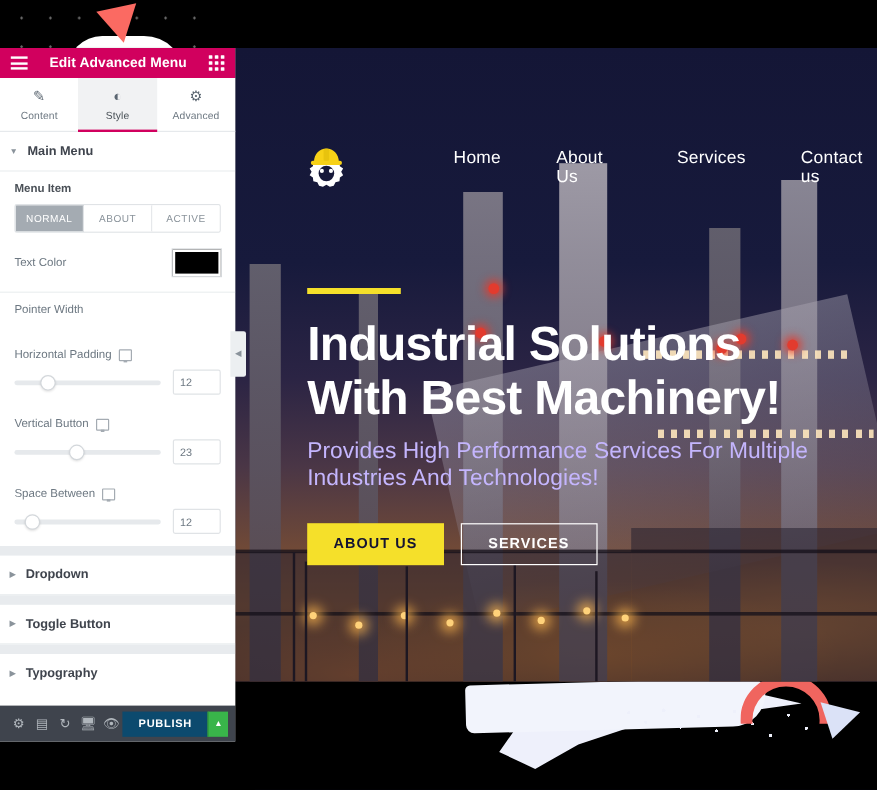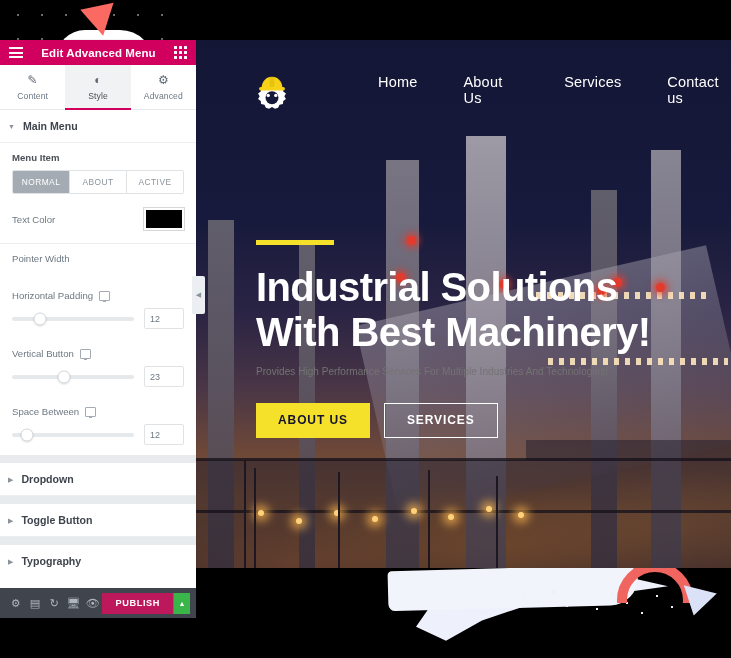--- a/index.html
+++ b/index.html
@@ -114,35 +114,35 @@
     background:linear-gradient(180deg,rgba(170,165,178,.45),rgba(110,100,120,.15));
     transform:rotate(-13deg);transform-origin:right bottom;
   }
   .windowrow{
     position:absolute;height:7px;
     background:repeating-linear-gradient(90deg,#ffe7bd 0 5px,transparent 5px 11px);
     opacity:.9;
   }
 
   
-  .site-header{position:absolute;left:0;top:0;width:100%;height:100px;display:flex;align-items:center;z-index:4;}
+  .site-header{position:absolute;left:0;top:16px;width:100%;height:100px;display:flex;align-items:flex-end;z-index:4;}
   .logo{margin-left:58px;width:36px;height:38px;position:relative;}
   .nav{margin-left:88px;display:flex;gap:46px;}
   .nav a{
     color:#fff;font-size:14.5px;letter-spacing:.2px;text-decoration:none;font-weight:400;
   }
 
   
   .hero{position:absolute;left:60px;top:200px;z-index:4;width:440px;}
   .hero-rule{width:78px;height:5px;background:#f5e02a;margin-bottom:20px;}
   .hero h1{
     margin:0;color:#fff;font-size:40px;line-height:1.12;font-weight:bold;letter-spacing:-.6px;
   }
   .hero p{
-    margin:11px 0 18px;color:#737373;font-size:10px;font-weight:400;letter-spacing:.05px;
+    margin:11px 0 18px;color:#c4b5fd;font-size:19px;font-weight:400;letter-spacing:.05px;
   }
   .hero-btns{display:flex;gap:14px;margin-top:26px;}
   .btn-primary{
     background:#f5e02a;color:#141432;border:none;padding:0 22px;height:35px;
     font-size:12px;font-weight:bold;letter-spacing:.9px;cursor:pointer;
     font-family:inherit;display:flex;align-items:center;
   }
   .btn-ghost{
     background:transparent;color:#fff;border:1.6px solid #fff;padding:0 22px;height:35px;
     font-size:12px;font-weight:bold;letter-spacing:.9px;cursor:pointer;
@@ -225,21 +225,21 @@
     padding:0 6px;flex:0 0 auto;
   }
   .foot-ico{
     width:24px;height:30px;display:flex;align-items:center;justify-content:center;
     color:#b0b6bc;font-size:11px;cursor:pointer;
   }
   .publish{
     margin-left:auto;display:flex;align-items:stretch;
   }
   .publish .main{
-    background:#be185d;color:#fff;font-size:9.2px;font-weight:bold;letter-spacing:.6px;
+    background:#0c4a6e;color:#fff;font-size:9.2px;font-weight:bold;letter-spacing:.6px;
     padding:0 13px;display:flex;align-items:center;height:21px;cursor:pointer;border:none;
     font-family:inherit;
   }
   .publish .arrow{
     background:#39b54a;color:#fff;width:16px;height:21px;display:flex;align-items:center;
     justify-content:center;font-size:7px;border-left:1px solid #2e9b3d;cursor:pointer;
   }
   .handle{
     position:absolute;left:192px;top:276px;width:13px;height:38px;background:#eceff1;
     border-radius:0 2px 2px 0;display:flex;align-items:center;justify-content:center;

